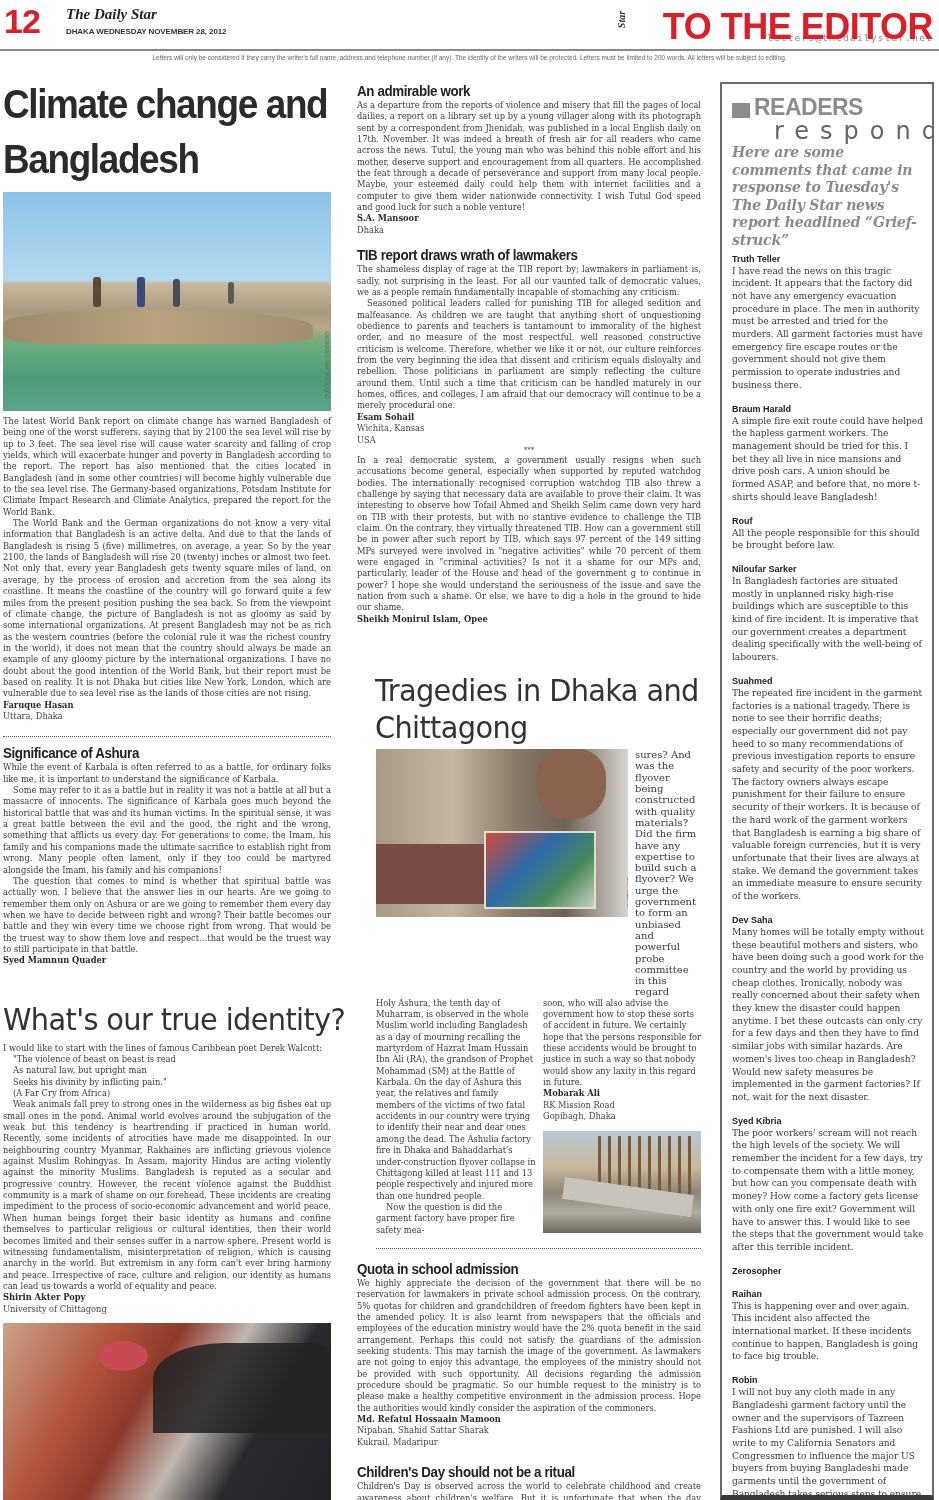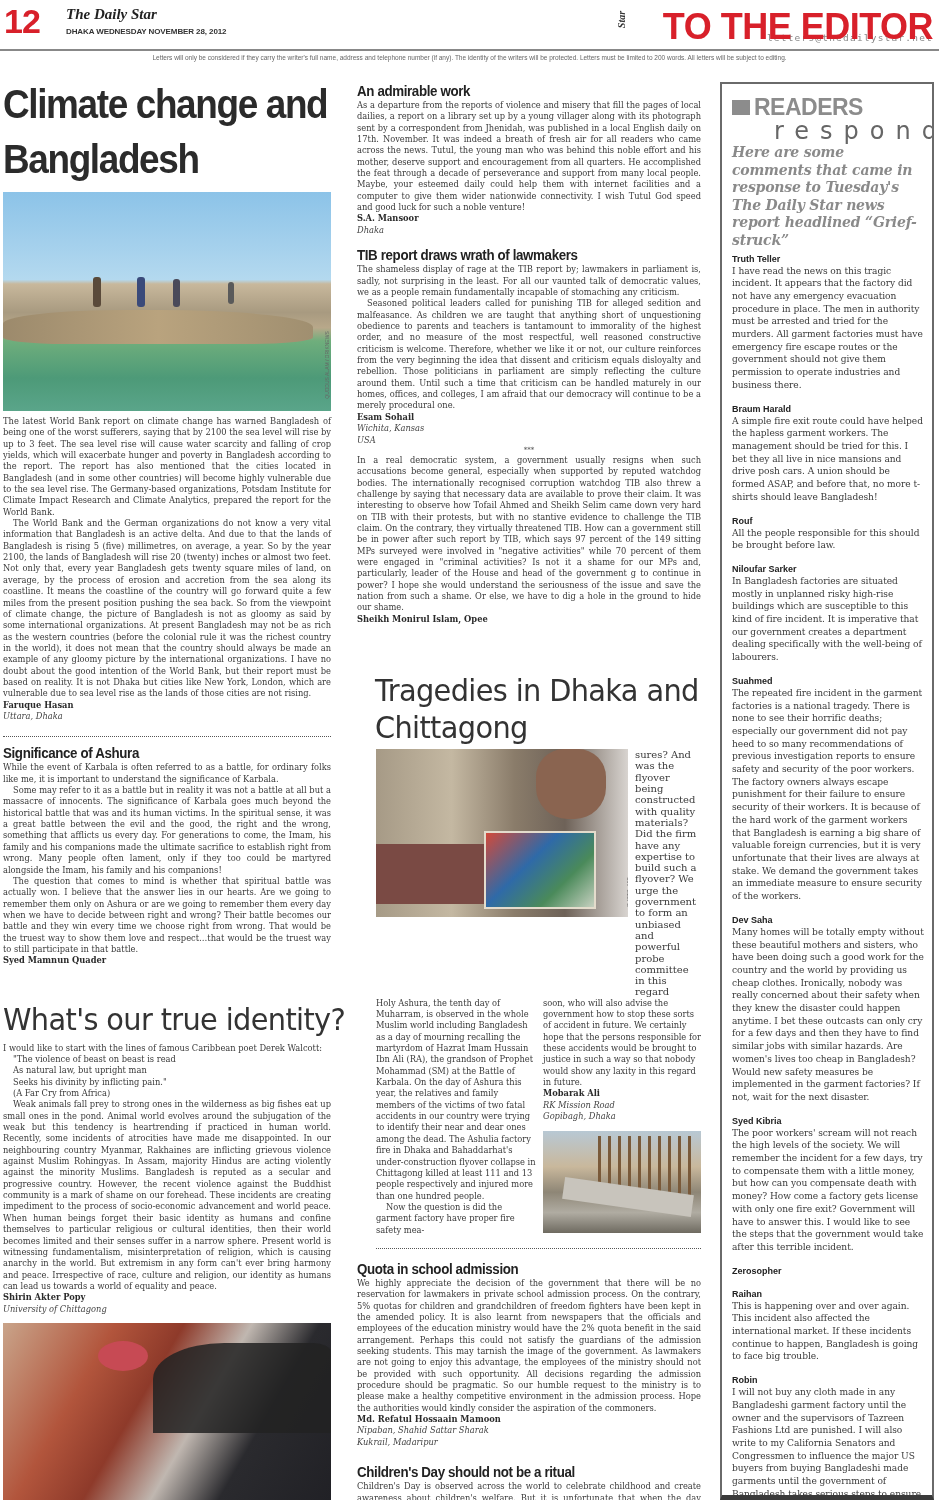--- a/index.html
+++ b/index.html
@@ -17,32 +17,32 @@
   #notice { position: absolute; left: 0; top: 54px; width: 939px; text-align: center; font: 6.5px "Liberation Sans", sans-serif; color: #666; }
 
   
   .col { position: absolute; top: 75px; }
   #col-left { left: 3px; width: 328px; }
   #col-mid { left: 357px; width: 344px; }
 
   .p { font-size: 8.3px; line-height: 11.35px; color: #3a3a3a; text-align: justify; }
   .p .ind { display: inline-block; width: 10px; }
   .author { font-weight: bold; font-size: 8.3px; line-height: 11.4px; color: #2a2a2a; }
-  .place { font-style: italic; font-size: 8.3px; line-height: 11.4px; color: #444; }
+  .place { font-size: 8.3px; line-height: 11.4px; color: #444; }
   .hed { font: bold 14.5px "Liberation Sans", sans-serif; color: #222; letter-spacing: -0.4px; transform: scaleX(0.92); transform-origin: left; white-space: nowrap; }
   .big-hed { font: bold 41px "Liberation Sans", sans-serif; color: #2b2b2b; line-height: 55px; letter-spacing: -1.5px; transform: scaleX(0.9); transform-origin: left; white-space: nowrap; }
   .light-hed { font: 300 31px "DejaVu Sans", sans-serif; color: #333; letter-spacing: -0.7px; font-weight: normal; transform: scaleX(0.93); transform-origin: left; white-space: nowrap; }
   .dotted { border-top: 1.5px dotted #555; height: 0; }
   .photo { position: relative; overflow: hidden; }
   .credit { position: absolute; font: 5px "Liberation Sans", sans-serif; color: #666; transform: rotate(-90deg); white-space: nowrap; }
   .quote { padding-left: 10px; }
 
   
   #sidebar { position: absolute; left: 720px; top: 82px; width: 214px; height: 1418px; border: 2px solid #6a6a6a; border-bottom: 5px solid #3a3a3a; padding: 12px 8px 0 10px; overflow: hidden; background: #fff; }
-  #readers { font: bold 23px "Liberation Sans", sans-serif; color: #8c8c8c; letter-spacing: -0.5px; display: flex; align-items: center; line-height: 22px; }
+  #readers { font: bold 23px "Liberation Sans", sans-serif; color: #8c8c8c; letter-spacing: -0.5px; display: flex; align-items: flex-end; line-height: 22px; }
   #readers-sq { display: inline-block; width: 18px; height: 15px; background: #8c8c8c; margin-right: 4px; }
   #respond { font: 24px "DejaVu Sans", sans-serif; color: #666; letter-spacing: 11px; padding-left: 42px; line-height: 26px; font-weight: normal; }
   #intro { font: italic bold 14px "DejaVu Serif", serif; color: #8a8a8a; line-height: 17.6px; letter-spacing: -0.2px; }
   .rname { font: bold 9px "Liberation Sans", sans-serif; color: #222; margin-top: 12px; line-height: 11px; }
   .rtext { font-size: 9.1px; line-height: 12.7px; color: #3a3a3a; letter-spacing: -0.05px; }
 </style>
 </head>
 <body>
 
 <div id="page-num">12</div>

